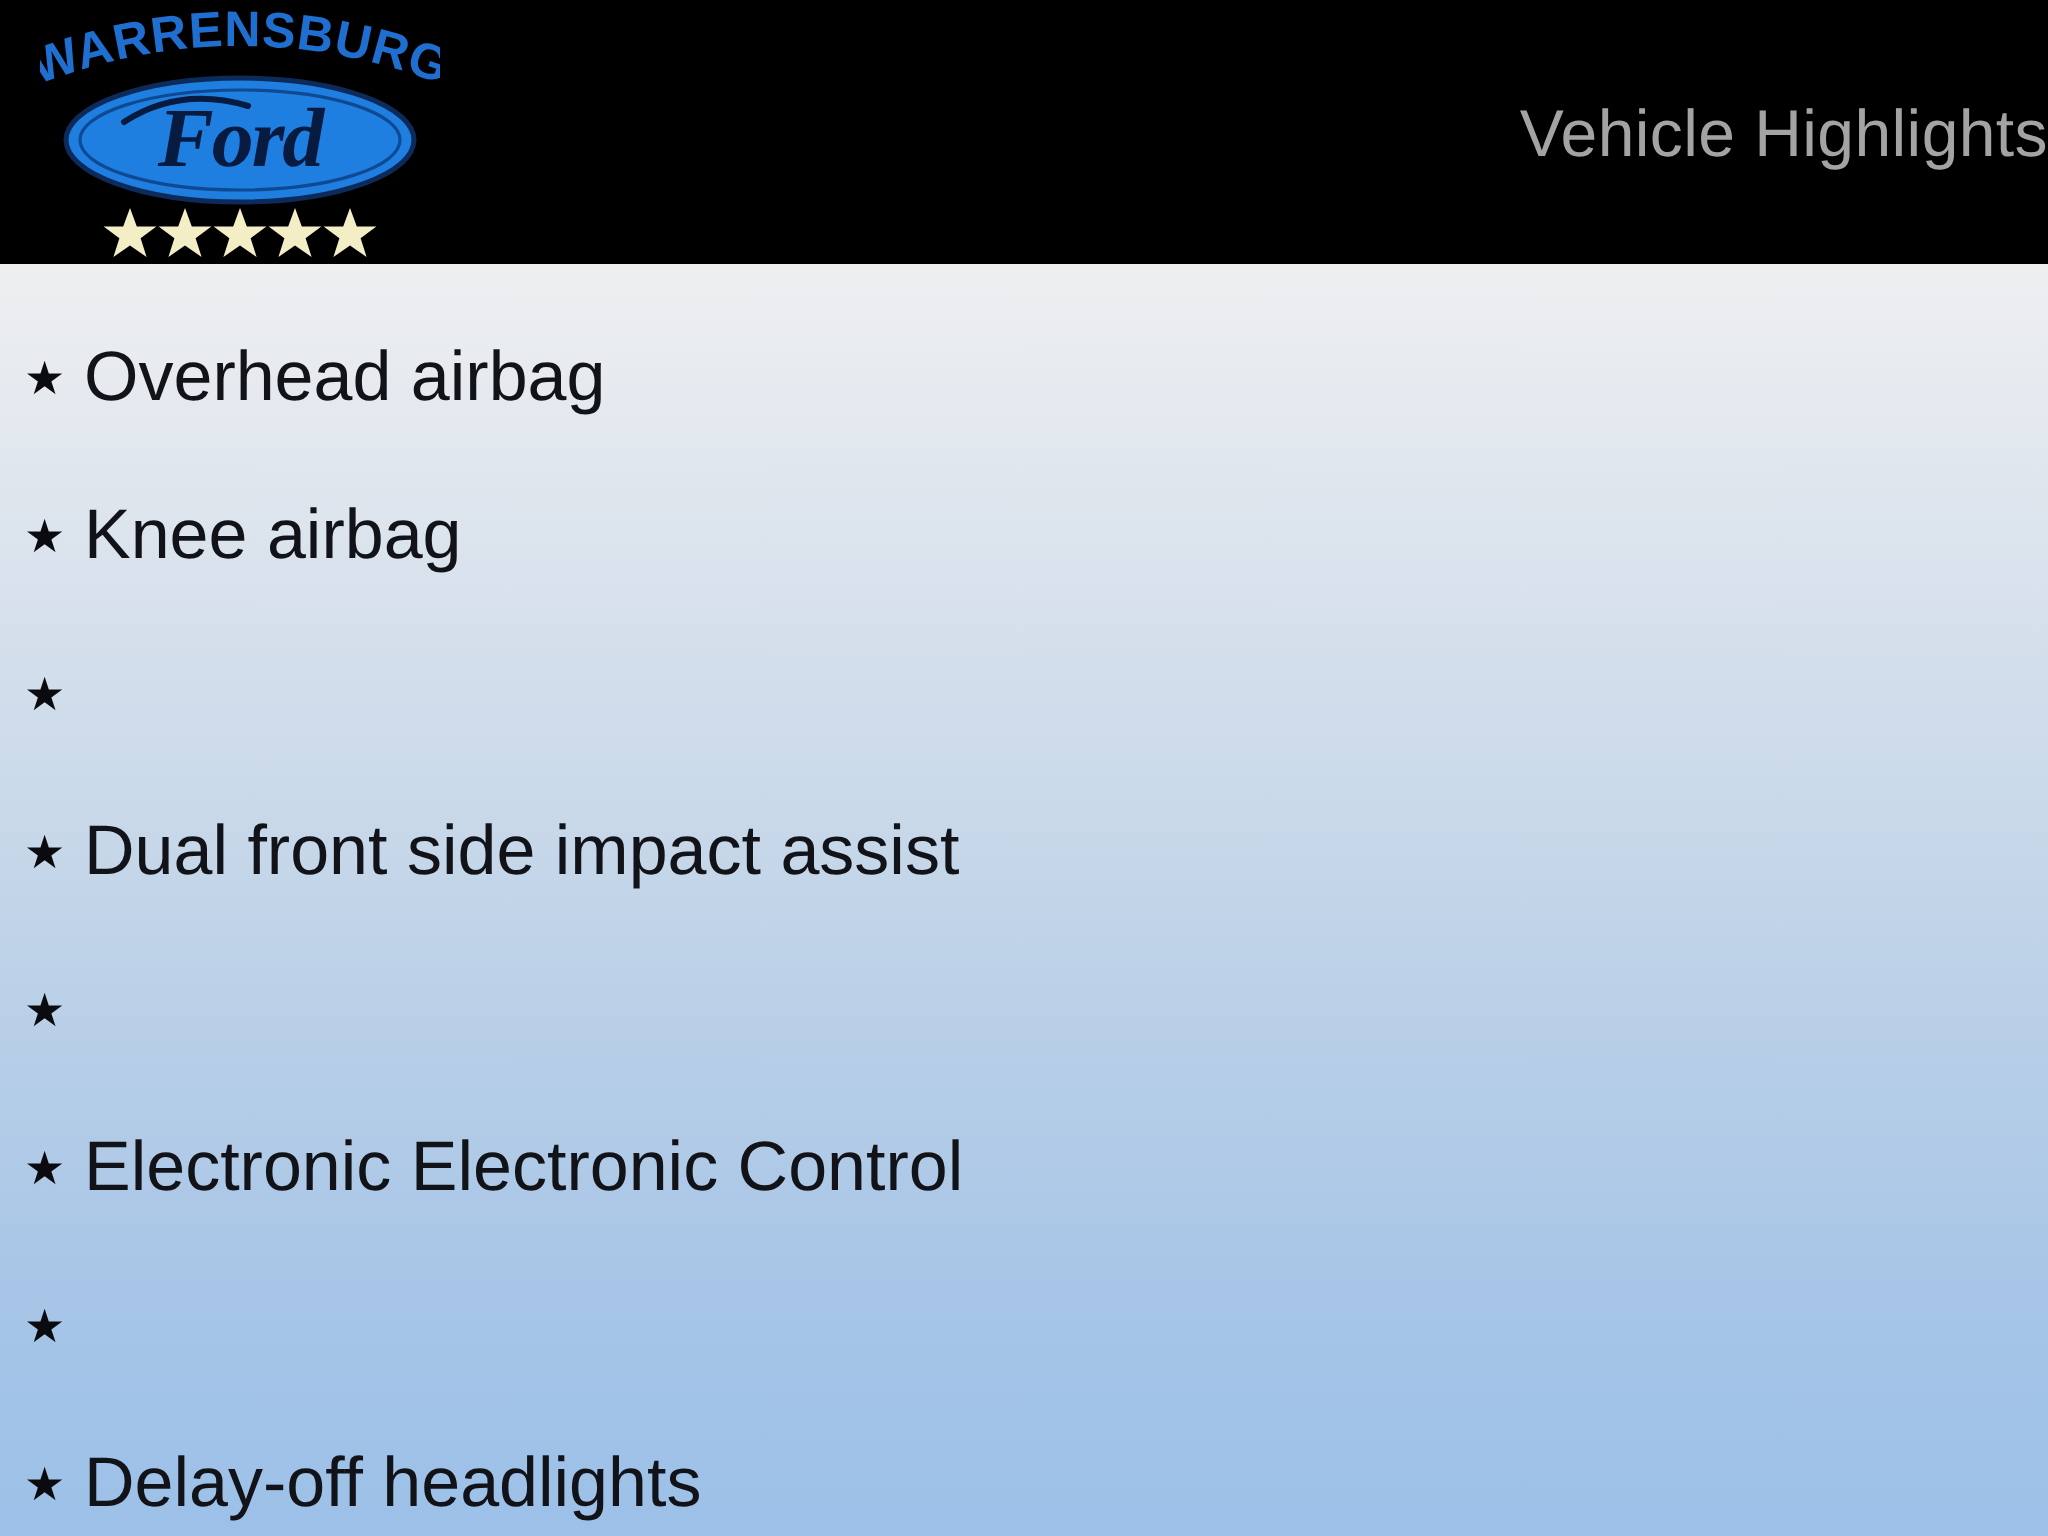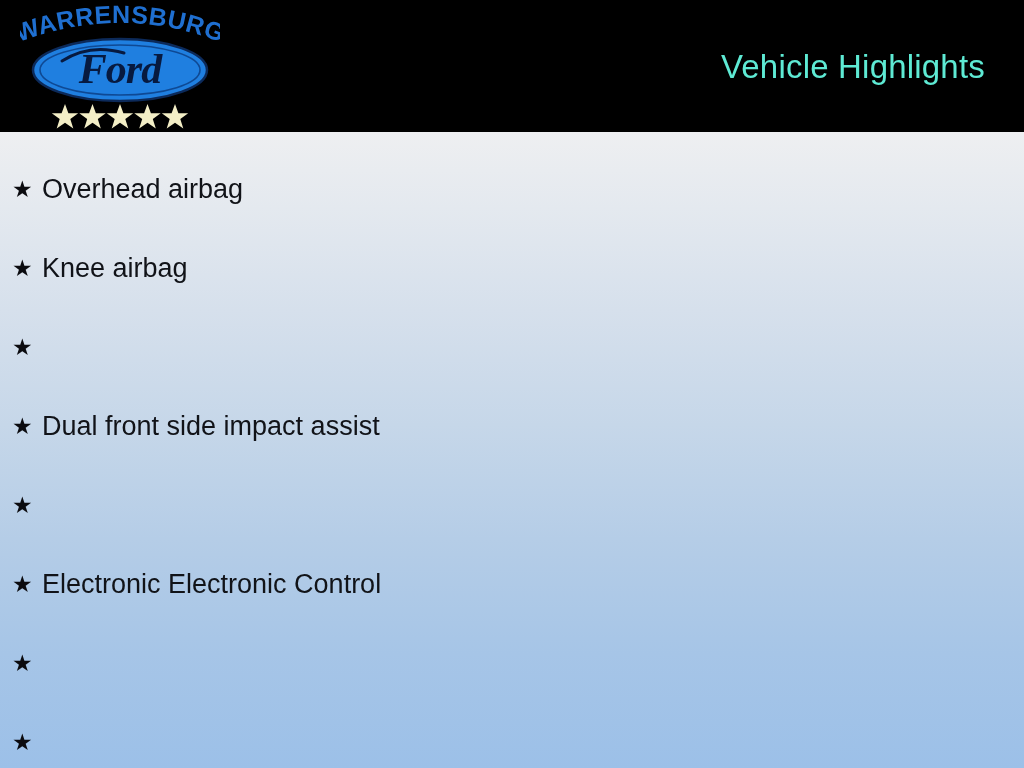--- a/index.html
+++ b/index.html
@@ -44,25 +44,24 @@
     flex: 0 0 auto;
   }
 
   .brand-logo svg {
     display: block;
     width: 200px;
     height: 126px;
   }
 
   .header-title {
-    color: #5eead4;
+    color: #a3a3a3;
     font-size: 33px;
     font-weight: 400;
     letter-spacing: 0.2px;
-    margin-right: 39px;
     white-space: nowrap;
     line-height: 1;
   }
 
   
   .highlights-body {
     position: relative;
     flex: 1 1 auto;
     width: 1024px;
     background: linear-gradient(to bottom,
@@ -97,21 +96,21 @@
     color: #0b0b0f;
     font-size: 23px;
     line-height: 1;
     width: 30px;
     flex: 0 0 30px;
     text-align: left;
   }
 
   .highlight-label {
     color: #111318;
-    font-size: 27px;
+    font-size: 35px;
     line-height: 1.1;
     white-space: nowrap;
   }
 </style>
 </head>
 <body>
 
 <div class="page">
 
   <div class="header">
@@ -180,18 +179,19 @@
         <span class="star-bullet">★</span>
         <span class="highlight-label">Electronic Electronic Control</span>
       </li>
 
       <li class="highlight-item">
         <span class="star-bullet">★</span>
       </li>
 
       <li class="highlight-item">
         <span class="star-bullet">★</span>
+        <span class="highlight-label">Delay-off headlights</span>
       </li>
 
     </ul>
   </div>
 
 </div>
 
 </body></html>

